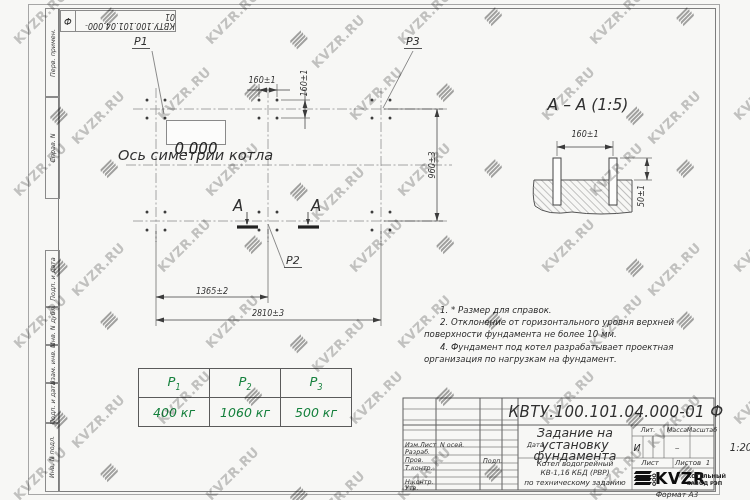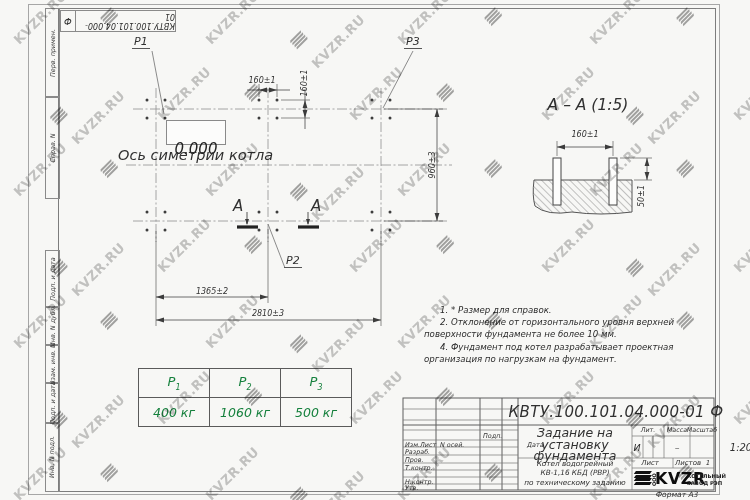--- a/index.html
+++ b/index.html
@@ -266,21 +266,21 @@
 <span class="t ctr" style="left:616px;top:412px;font-size:15px;letter-spacing:.4px;text-align:center;">КВТУ.100.101.04.000-01 Ф</span>
 <span class="t ctr" style="left:575px;top:432px;font-size:12.5px;">Задание на</span>
 <span class="t ctr" style="left:575px;top:444px;font-size:12.5px;">установку</span>
 <span class="t ctr" style="left:575px;top:455px;font-size:12.5px;">фундамента</span>
 <span class="t ctr" style="left:575px;top:463px;font-size:7.3px;">Котел водогрейный</span>
 <span class="t ctr" style="left:575px;top:472px;font-size:7.3px;">КВ-1,16 КБД (РВР)</span>
 <span class="t ctr" style="left:575px;top:482px;font-size:7.3px;">по техническому заданию</span>
 
 <span class="t tb-sm" style="left:405px;top:440.5px;">Изм.Лист</span>
 <span class="t tb-sm" style="left:440px;top:440.5px;">N осей.</span>
-<span class="t tb-sm" style="left:483px;top:432px;">Подп.</span>
+<span class="t tb-sm" style="left:483px;top:457px;">Подп.</span>
 <span class="t tb-sm" style="left:504px;top:440.5px;margin-left:23px;">Дата</span>
 <span class="t tb-sm" style="left:405px;top:448px;">Разраб.</span>
 <span class="t tb-sm" style="left:405px;top:456px;">Пров.</span>
 <span class="t tb-sm" style="left:405px;top:463.5px;">Т.контр.</span>
 <span class="t tb-sm" style="left:405px;top:477.5px;">Н.контр.</span>
 <span class="t tb-sm" style="left:405px;top:484px;">Утв.</span>
 
 <span class="t tb-sm ctr" style="left:648px;top:430px;">Лит.</span>
 <span class="t tb-sm ctr" style="left:677px;top:430px;">Масса</span>
 <span class="t tb-sm ctr" style="left:702px;top:430px;">Масштаб</span>

